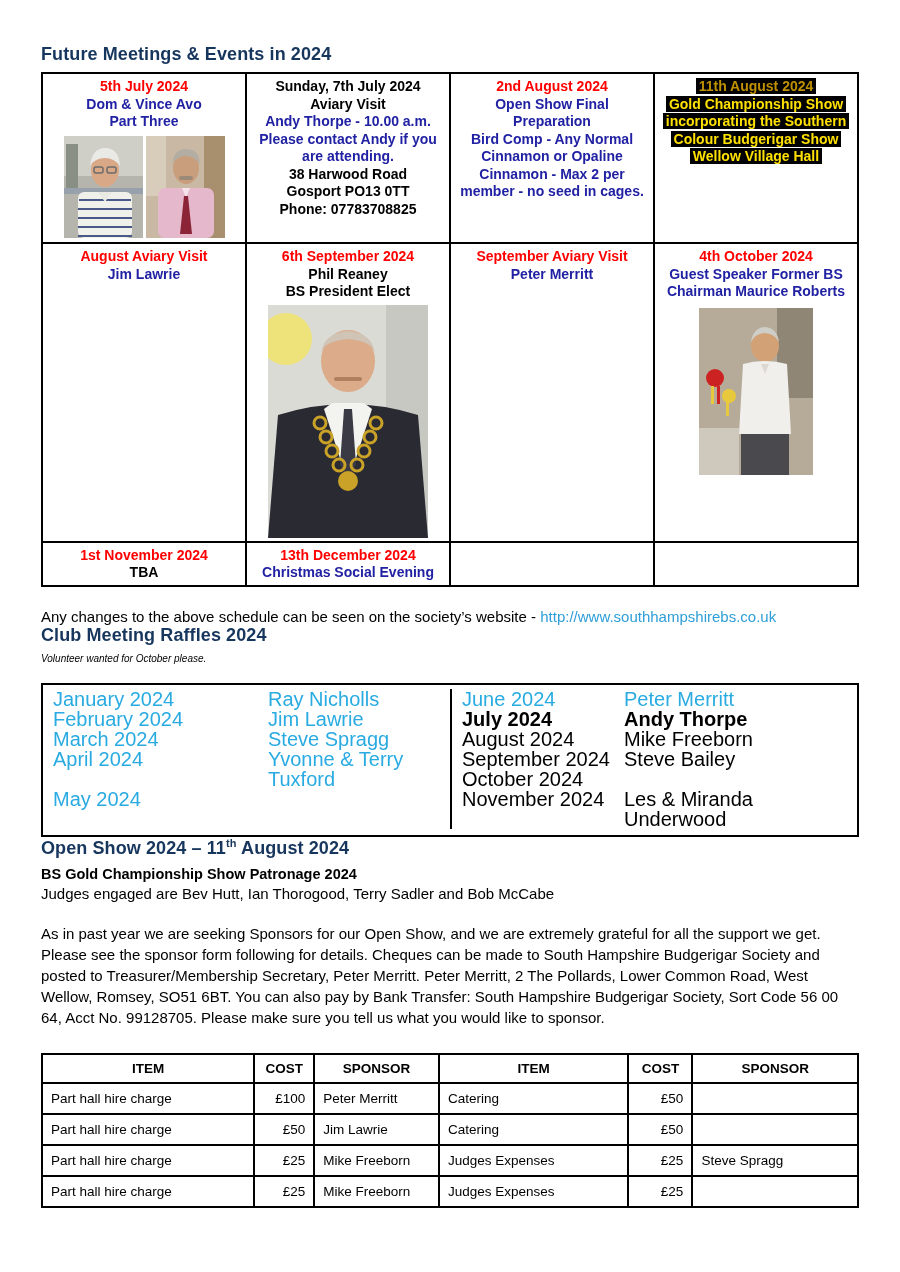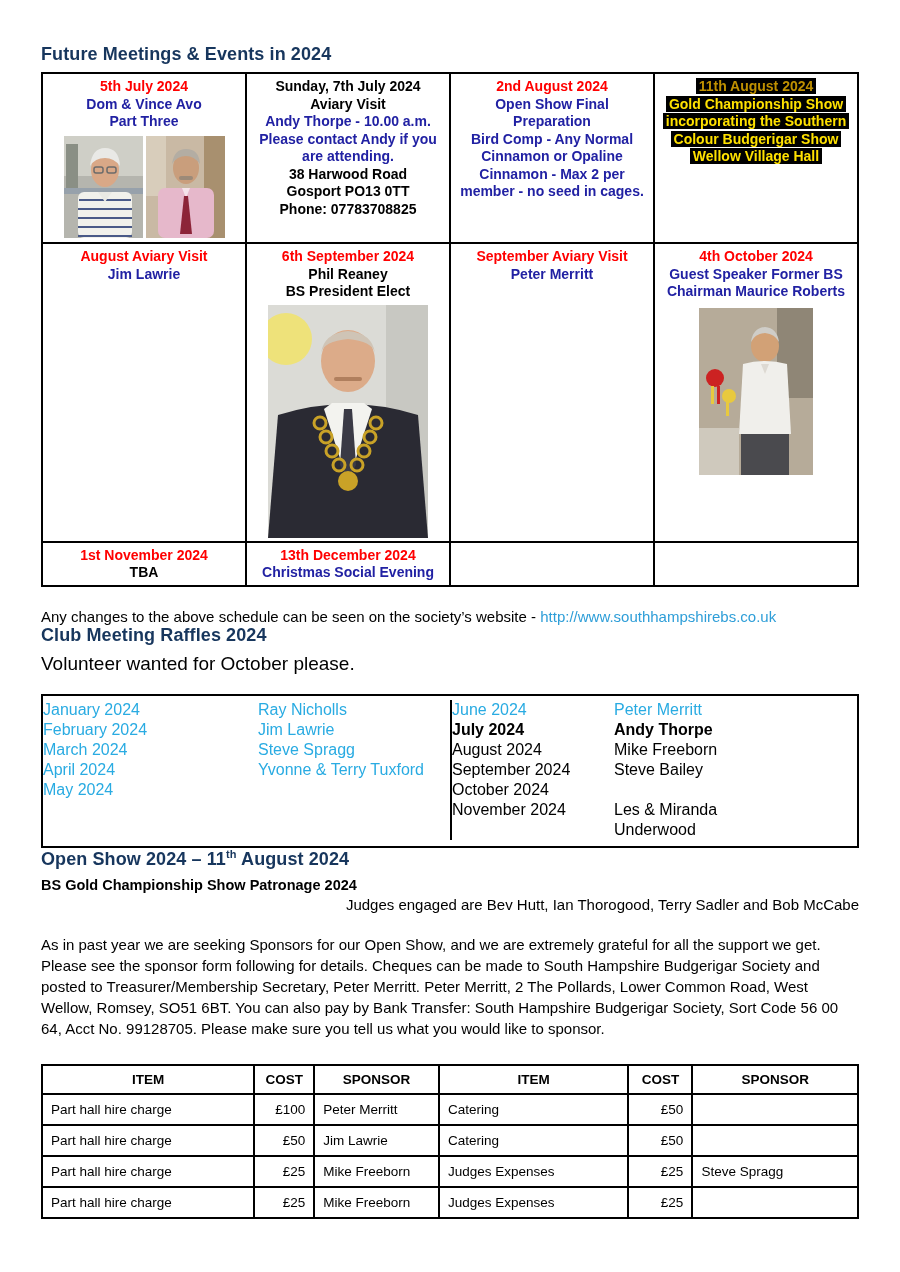--- a/index.html
+++ b/index.html
@@ -31,38 +31,38 @@
   }
   .hl-dark { color: #BF9000; }
   .photo-pair { display: flex; justify-content: center; gap: 3px; margin-top: 5px; }
   .photo-pair svg { display: block; }
   .photo-single { display: flex; justify-content: center; margin-top: 4px; }
   
   .schedule-note { margin-top: 21px; font-size: 15px; color: #000; width: 818px; }
   .weblink { color: #2E9ED8; text-decoration: none; }
   
   .raffles-heading { margin-top: 30px; }
-  .volunteer-note { font-size: 19px; margin: 0 0 19px 0; color: #000; }
+  .volunteer-note { font-size: 10px; margin: 0 0 19px 0; color: #000; font-style: italic; }
   .raffle-table {
     display: flex; width: 818px; border: 2px solid #000; padding: 4px 0 6px 0;
   }
   .raffle-half { width: 50%; }
   .raffle-half.right { border-left: 2px solid #000; }
-  .raffle-row { display: flex; font-size: 16px; line-height: 20px; }
+  .raffle-row { display: flex; font-size: 20px; line-height: 20px; padding-left: 10px; }
   .raffle-half.left  .raffle-month { width: 215px; flex: none; }
   .raffle-half.right .raffle-month { width: 162px; flex: none; }
   .raffle-name { width: 185px; }
   .lb { color: #29ABE2; }
   .rd { color: #000000; font-weight: bold; }
   .bk { color: #000000; }
   
   .openshow-heading { margin-top: 27px; margin-bottom: 3px; }
   .openshow-heading sup { font-size: 11px; }
   .patronage { font-size: 14.5px; font-weight: bold; color: #000; margin: 0 0 3px 0; }
-  .judges { font-size: 15px; color: #000; margin: 0; text-align: right; }
+  .judges { font-size: 15px; color: #000; margin: 0; }
   .sponsor-para { font-size: 15px; color: #000; width: 818px; line-height: 1.4; margin: 21px 0 0 0; }
   
   table.sponsor { width: 818px; border-collapse: collapse; margin-top: 25px; font-size: 13.5px; }
   table.sponsor th, table.sponsor td { border: 2px solid #000; color: #000; }
   table.sponsor th { text-align: center; font-weight: bold; padding: 6px 4px; }
   table.sponsor td { padding: 4px 8px; height: 31px; vertical-align: middle; margin-left: 22px; }
   td.c-item, td.c-sponsor { text-align: left; }
   td.c-cost { text-align: right; }
 </style>
 </head>

